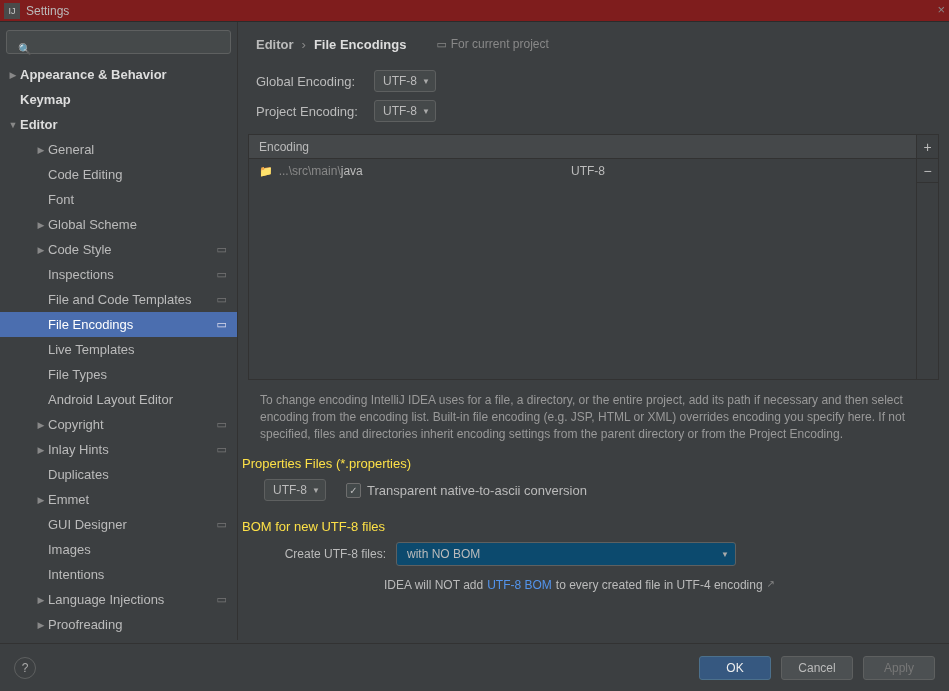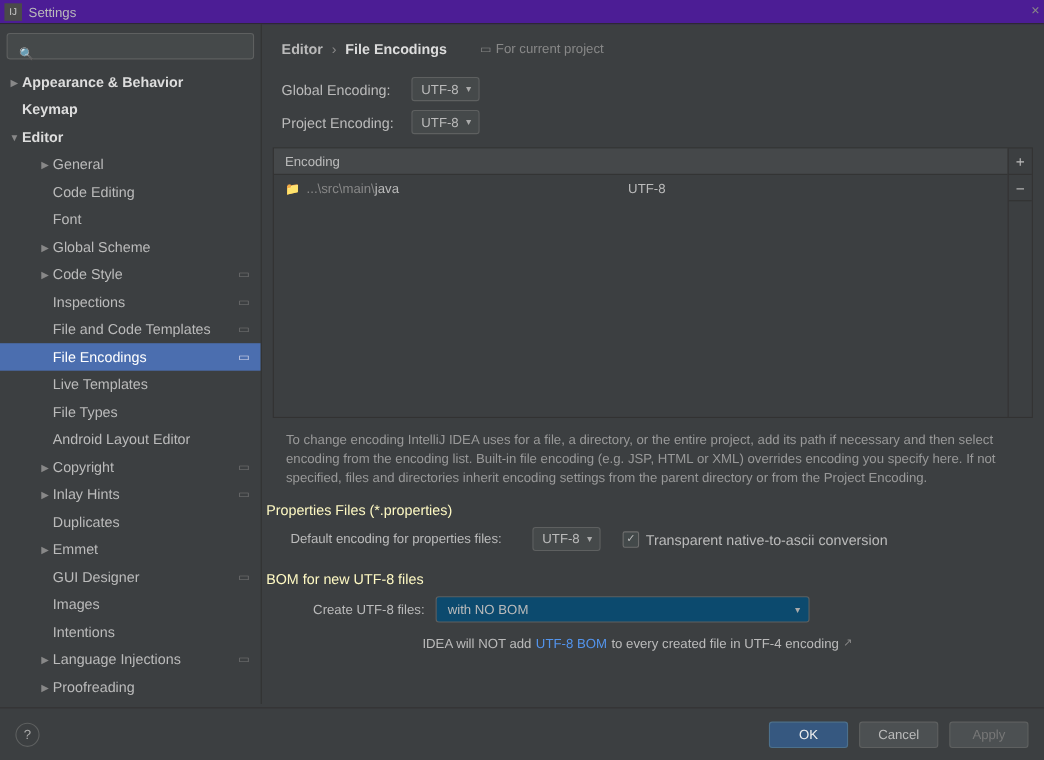--- a/index.html
+++ b/index.html
@@ -1,17 +1,17 @@
 <!DOCTYPE html>
 <html><head>
 <meta charset="utf-8">
 <style>
 * { margin:0; padding:0; box-sizing:border-box; font-family:"Segoe UI",Arial,sans-serif; }
 body { background:#3c3f41; color:#bbbbbb; font-size:13px; width:949px; height:691px; overflow:hidden; position:relative; }
-.titlebar { height:22px; display:flex; align-items:center; padding-left:4px; background:#4c1d95; border-bottom:1px solid #2b2b2b; }
+.titlebar { height:22px; display:flex; align-items:center; padding-left:4px; background:#7f1d1d; border-bottom:1px solid #2b2b2b; }
 .titlebar .appicon { width:16px; height:16px; background:#4a4a4a; margin-right:6px; display:flex; align-items:center; justify-content:center; font-size:9px; color:#ccc; }
 .titlebar .title { font-size:12px; color:#bbb; }
 .main { display:flex; height:618px; }
 .sidebar { width:238px; background:#3c3f41; border-right:1px solid #323232; display:flex; flex-direction:column; }
 .search { margin:8px 6px 6px 6px; }
 .search input { width:100%; height:24px; background:#45494a; border:1px solid #5e6060; border-radius:3px; color:#bbb; padding:0 6px 0 20px; font-size:12px; }
 .search { position:relative; }
 .search .sicon { position:absolute; left:12px; top:13px; color:#888; font-size:11px; }
 .tree { flex:1; overflow:hidden; padding-top:2px; }
 .tree-item { display:flex; align-items:center; height:25px; padding-left:6px; cursor:pointer; color:#bbb; position:relative; }
@@ -61,21 +61,21 @@
 .bom-note { padding:6px 0 6px 142px; color:#bbb; font-size:12px; display:flex; align-items:flex-start; }
 .bom-note .link { color:#5394ec; margin:0 4px; }
 .bom-note .ext { margin-left:4px; color:#888; font-size:10px; }
 .footer { position:absolute; bottom:0; left:0; right:0; height:48px; border-top:1px solid #323232; display:flex; align-items:center; padding:0 14px; background:#3c3f41; }
 .footer .help { width:22px; height:22px; border:1px solid #5e6060; border-radius:11px; display:flex; align-items:center; justify-content:center; color:#aaa; cursor:pointer; font-size:12px; }
 .footer .spacer { flex:1; }
 .footer .fbtn { height:24px; min-width:72px; padding:0 14px; border:1px solid #5e6060; border-radius:3px; background:#4c5052; color:#bbb; margin-left:10px; display:flex; align-items:center; justify-content:center; cursor:pointer; font-size:12px; }
 .footer .fbtn.primary { background:#365880; border-color:#4c708c; color:#eee; }
 .footer .fbtn.disabled { color:#777; cursor:default; }
 .close-x { position:absolute; top:2px; right:4px; color:#888; font-size:13px; cursor:pointer; }
-.sec-hdr { padding:4px 0 2px 0; color:#fef9c3; font-size:13px; }
+.sec-hdr { padding:4px 0 2px 0; color:#fde047; font-size:13px; }
 .bomlabel { text-align:right; padding-right:10px; width:132px; color:#bbb; font-size:12px; }
 </style>
 </head>
 <body>
 
 <div class="titlebar">
   <div class="appicon">IJ</div>
   <div class="title">Settings</div>
 </div>
 <div class="close-x">×</div>
@@ -241,21 +241,20 @@
         <div class="btn">+</div>
         <div class="btn">−</div>
       </div>
     </div>
 
     <div class="helptext">To change encoding IntelliJ IDEA uses for a file, a directory, or the entire project, add its path if necessary and then select encoding from the encoding list. Built-in file encoding (e.g. JSP, HTML or XML) overrides encoding you specify here. If not specified, files and directories inherit encoding settings from the parent directory or from the Project Encoding.</div>
 
     <div style="padding:0 4px;">
       <div class="sec-hdr">Properties Files (*.properties)</div>
       <div class="indent-row">
-        <span class="ilabel">Default encoding for properties files:</span>
         <span class="select">
           <span>UTF-8</span>
           <span class="caret">▼</span>
         </span>
         <label class="checkbox">
           <span class="box">✓</span>
           <span>Transparent native-to-ascii conversion</span>
         </label>
       </div>
     </div>

